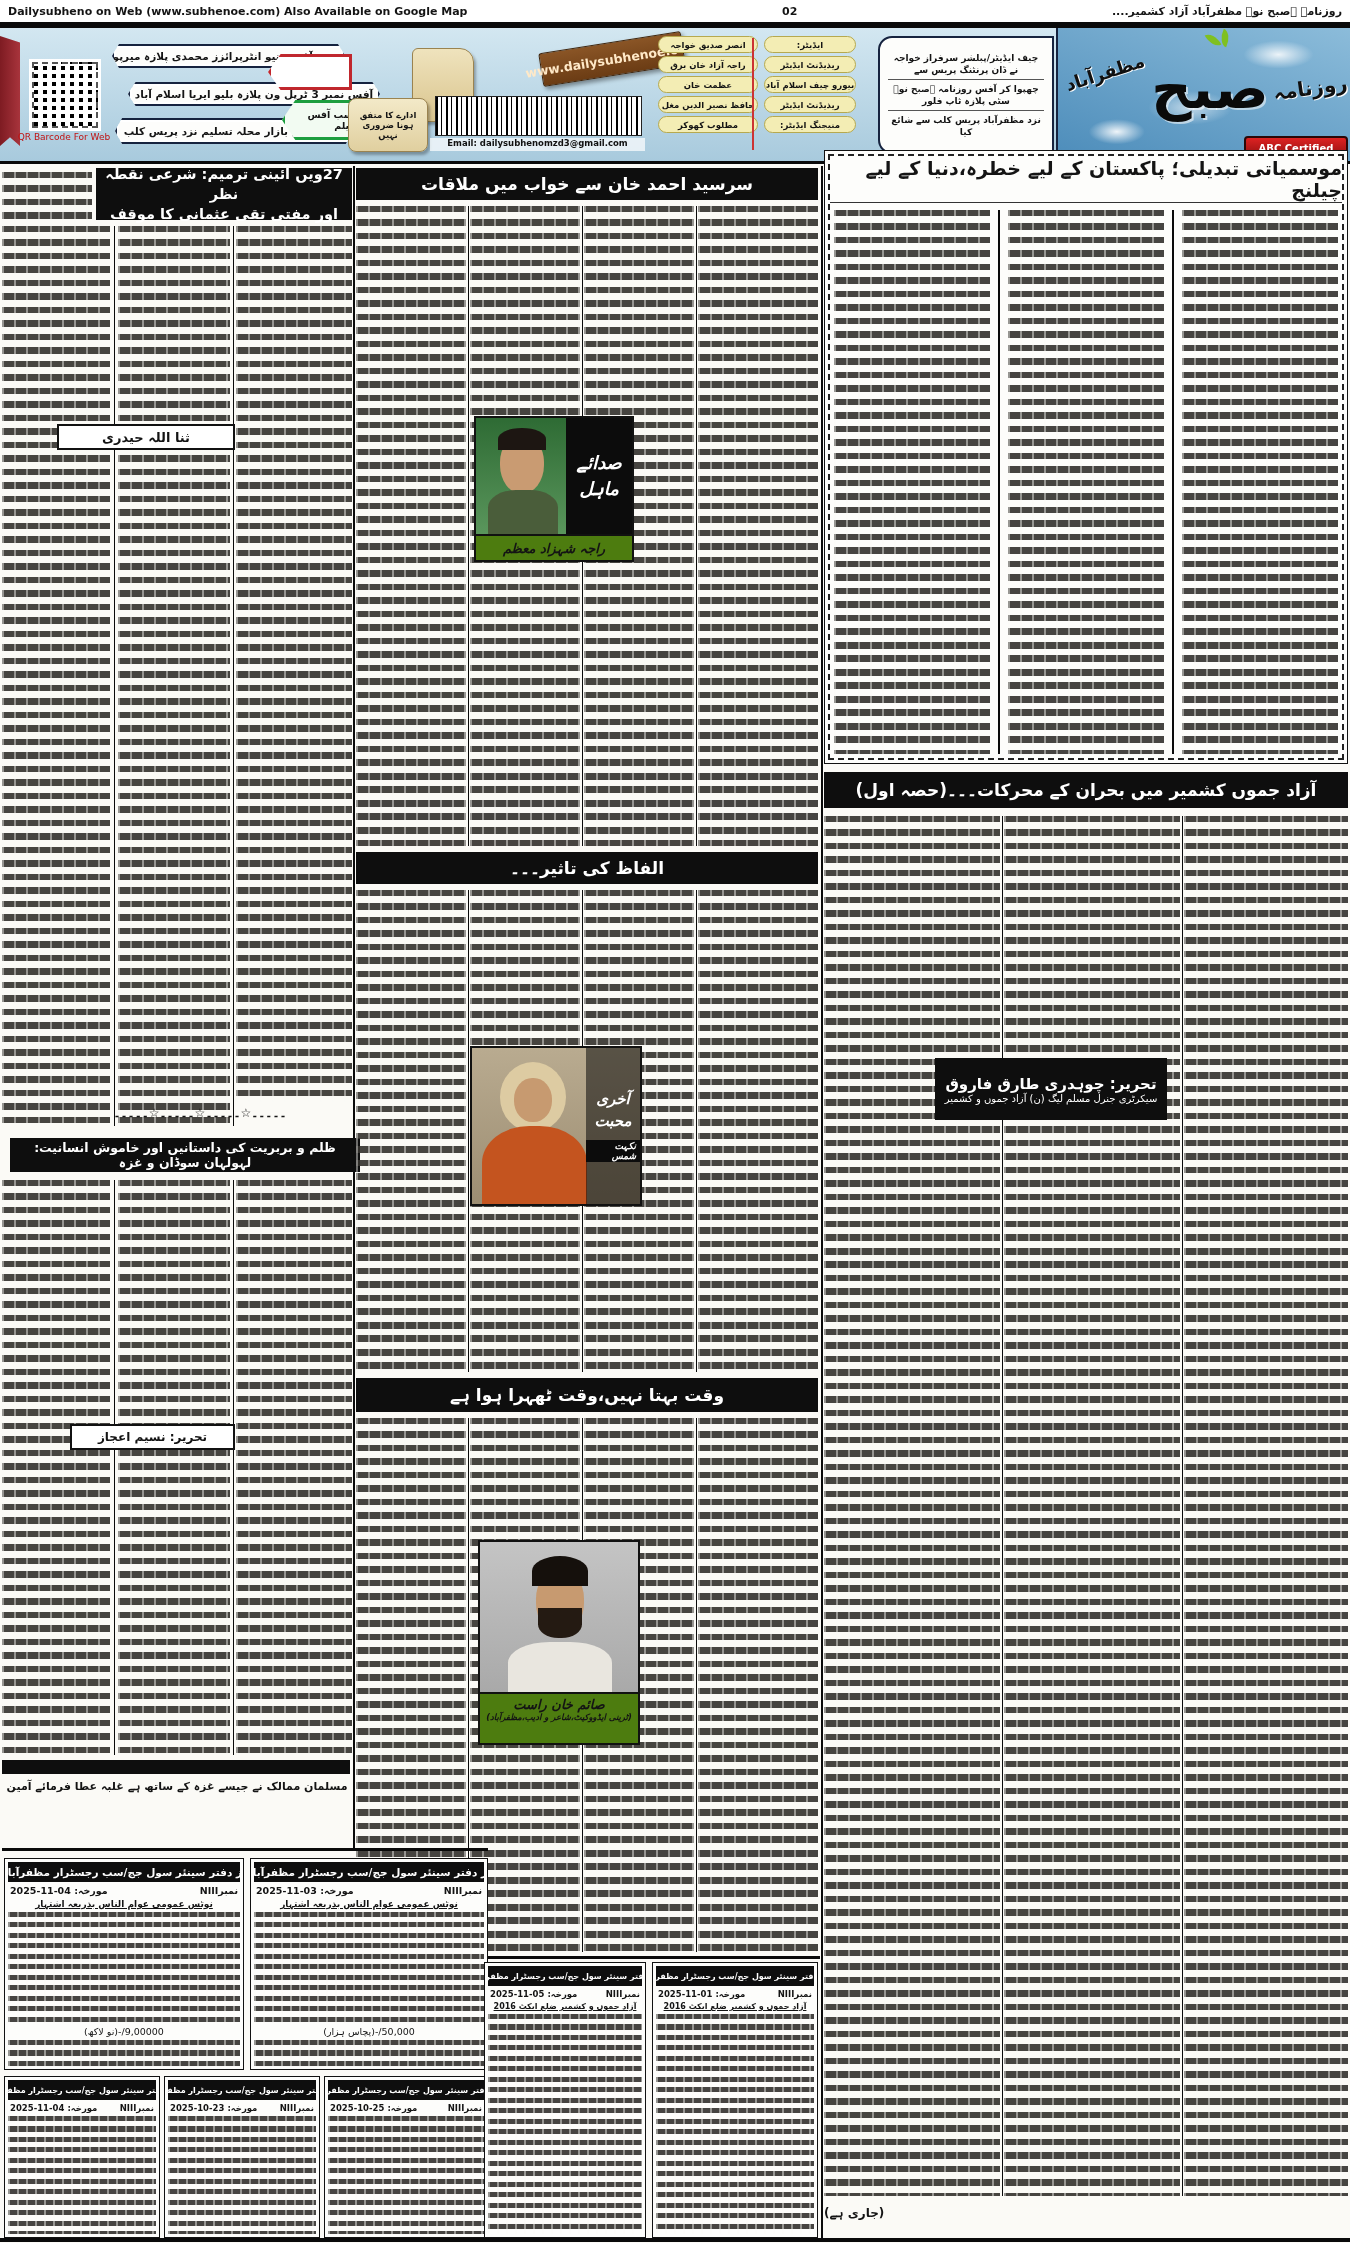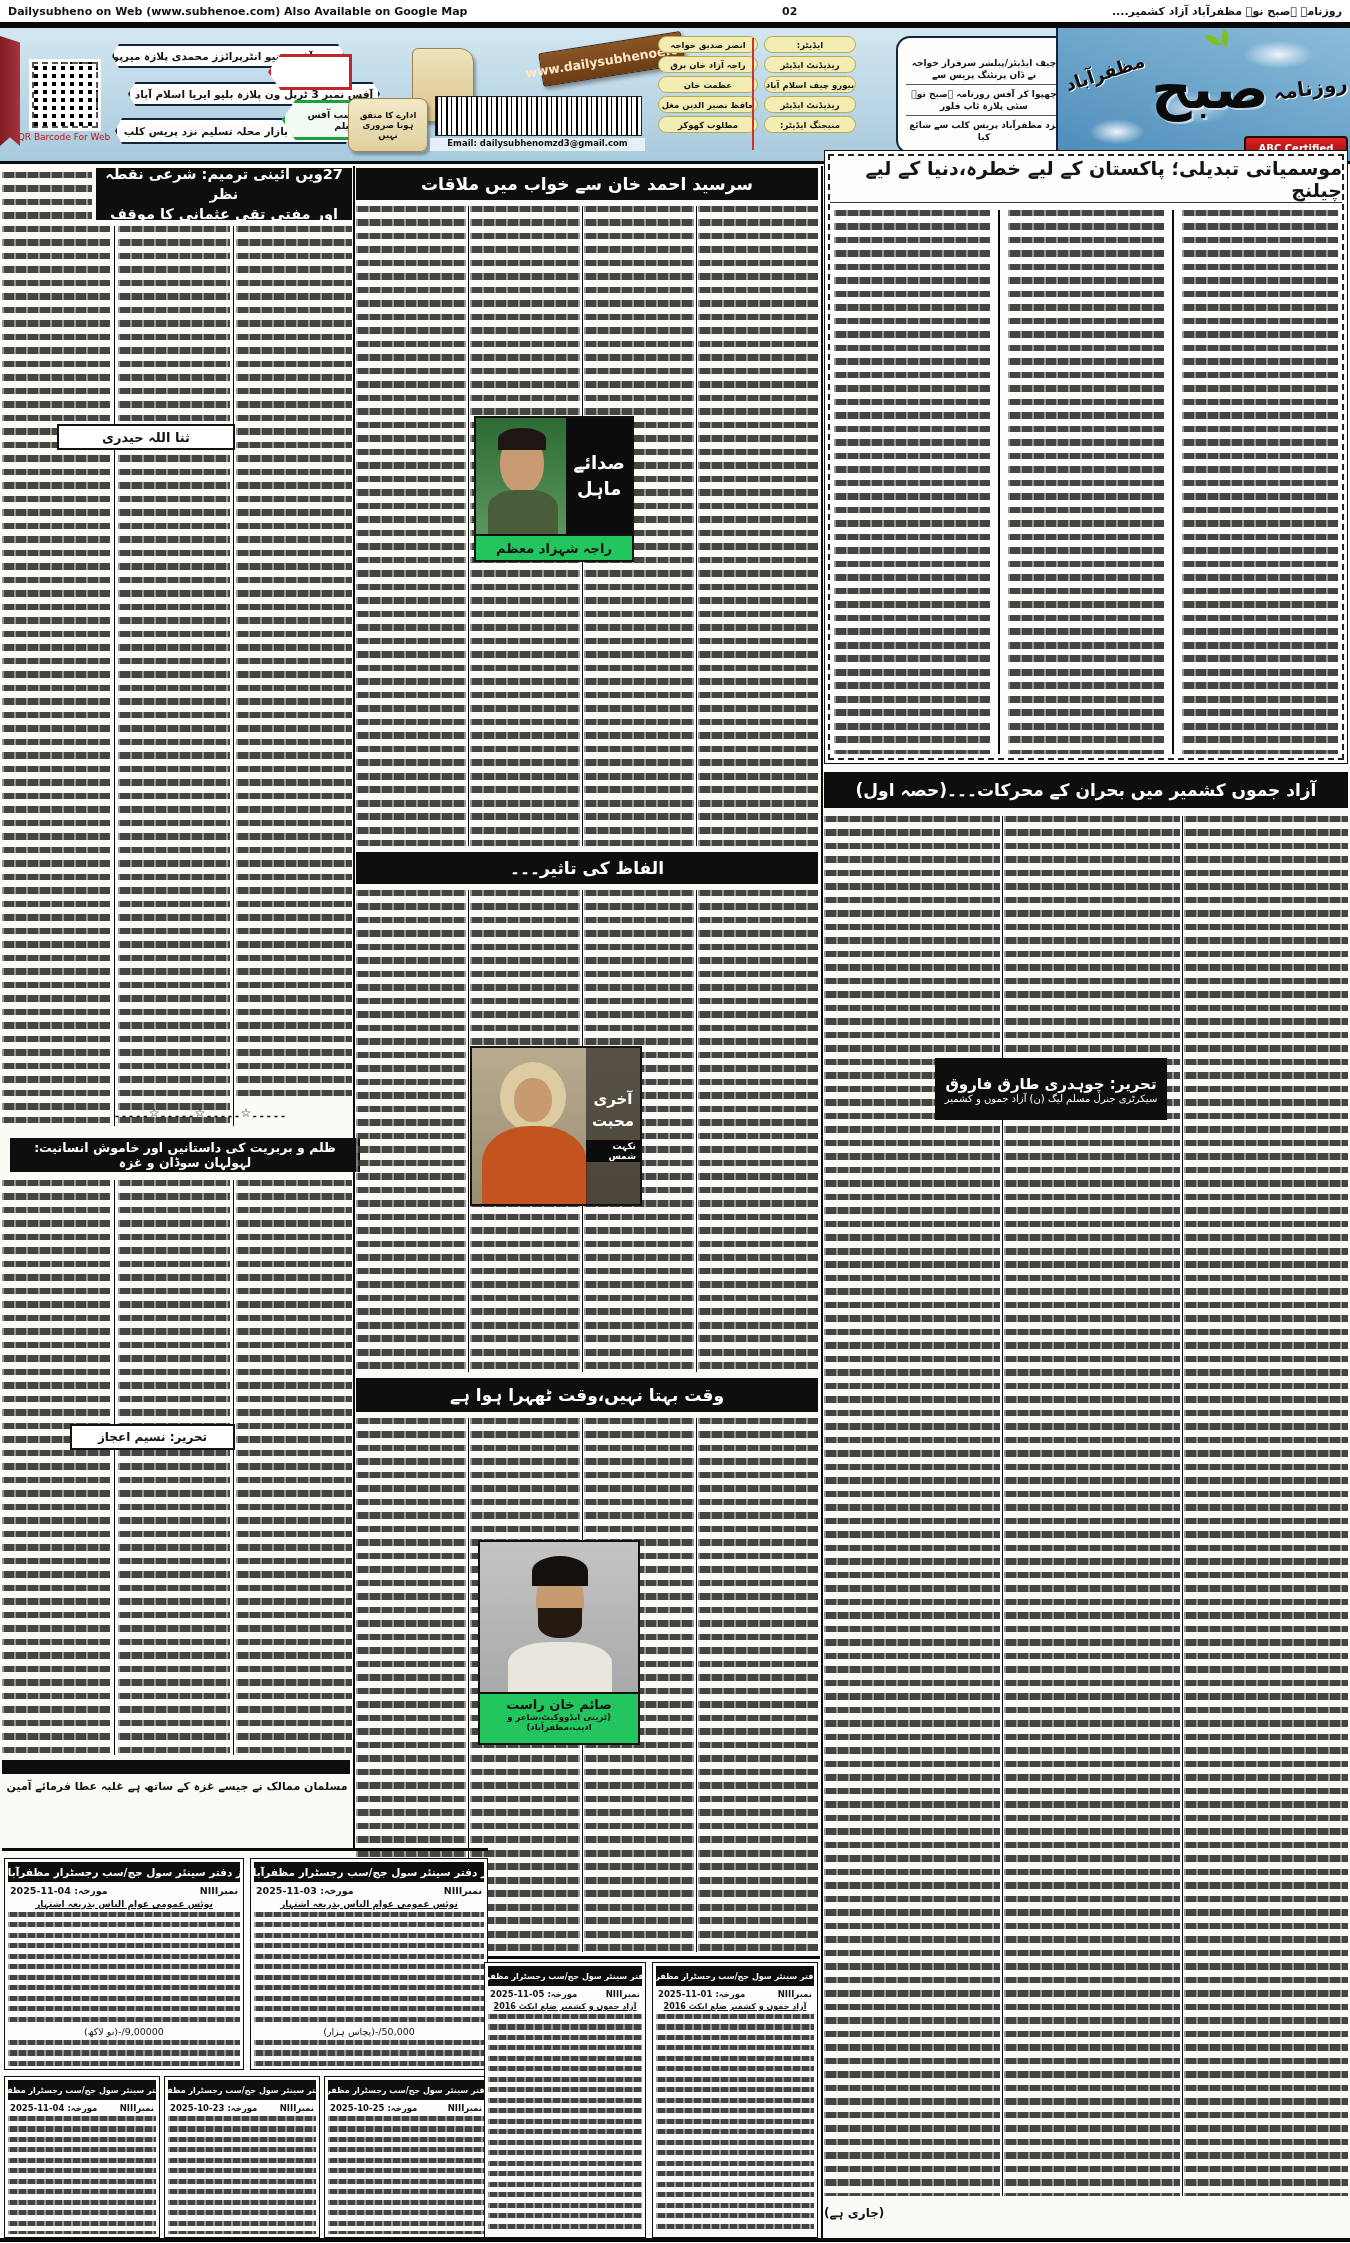--- a/index.html
+++ b/index.html
@@ -25,21 +25,21 @@
   .scrollnote{background:linear-gradient(180deg,#f3e9c8,#e0cf9f);border:1px solid #9a8350;border-radius:8px;box-shadow:2px 3px 3px rgba(0,0,0,.3);display:flex;align-items:center;justify-content:center;font-size:8.5px;font-weight:bold;direction:rtl;text-align:center;padding:3px;box-sizing:border-box;}
   .barcode{background:repeating-linear-gradient(90deg,#000 0 2px,#fff 2px 5px,#000 5px 6px,#fff 6px 10px);border:1px solid #222;}
   .email{font-size:8.5px;font-weight:bold;color:#111;background:rgba(255,255,255,.7);text-align:center;}
   .webribbon{background:linear-gradient(180deg,#8a5526,#6b3c14);color:#ffe9c8;font-weight:bold;font-size:12.5px;display:flex;align-items:center;justify-content:center;transform:rotate(-9deg);border:1px solid #3f240b;border-radius:3px;box-shadow:2px 3px 4px rgba(0,0,0,.4);}
   .staff{display:flex;flex-direction:column;gap:3px;}
   .staffrow{display:flex;gap:6px;direction:rtl;}
   .pill{background:#f3edb4;border:1px solid #b6a94f;border-radius:9px;font-size:8.5px;font-weight:bold;display:flex;align-items:center;justify-content:center;height:17px;direction:rtl;white-space:nowrap;overflow:hidden;padding:0 5px;box-sizing:border-box;}
   .pill.role{width:92px;}
   .pill.name{width:100px;}
   .staffdiv{position:absolute;left:104px;top:2px;width:2px;height:112px;background:#c33;}
-  .decl{background:#fdfdfb;border:2px solid #16233f;border-radius:14px 0 0 14px;padding:16px 8px;box-sizing:border-box;display:flex;flex-direction:column;justify-content:flex-start;direction:rtl;margin-left:18px;}
+  .decl{background:#fdfdfb;border:2px solid #16233f;border-radius:14px 0 0 14px;padding:16px 8px;box-sizing:border-box;display:flex;flex-direction:column;justify-content:center;direction:rtl;}
   .decl .dline{font-size:9px;font-weight:bold;text-align:center;border-bottom:1px solid #555;padding:3px 0;line-height:12px;}
   .decl .dline:last-child{border-bottom:none;}
   .logo{background:
       radial-gradient(40px 18px at 20% 78%,rgba(255,255,255,.9),rgba(255,255,255,0) 70%),
       radial-gradient(50px 20px at 75% 20%,rgba(255,255,255,.85),rgba(255,255,255,0) 70%),
       radial-gradient(60px 24px at 45% 60%,rgba(255,255,255,.6),rgba(255,255,255,0) 70%),
       linear-gradient(200deg,#8cbcda,#4c8cba);
       border-left:2px solid #16233f;overflow:hidden;}
   .logo .big{position:absolute;left:72px;top:6px;width:160px;text-align:center;font-size:56px;font-weight:bold;color:#0a0a0a;line-height:110px;text-shadow:2px 2px 0 rgba(255,255,255,.55);direction:rtl;}
   .logo .daily{position:absolute;right:4px;top:48px;font-size:20px;font-weight:bold;color:#101010;transform:rotate(-8deg);text-shadow:1px 1px 0 #fff;direction:rtl;}
@@ -59,21 +59,21 @@
       repeating-linear-gradient(180deg,#33312d 0 6.5px,rgba(0,0,0,0) 6.5px 13.5px);
       opacity:.9;}
   .tx.small{background-image:
       repeating-linear-gradient(90deg,rgba(251,250,246,.45) 0 2px,rgba(251,250,246,0) 2px 9px),
       repeating-linear-gradient(180deg,#33312d 0 5px,rgba(0,0,0,0) 5px 10.5px);}
   .cols{display:flex;direction:rtl;}
   
   .minibox{background:#fdfdfb;border:2px solid #111;display:flex;align-items:center;justify-content:center;font-weight:bold;direction:rtl;box-sizing:border-box;}
   .sep{font-size:12px;font-weight:bold;text-align:center;direction:rtl;letter-spacing:1px;}
   
-  .photobox{border:2.5px solid #111;background:#22c55e;box-sizing:border-box;z-index:3;}
+  .photobox{border:2.5px solid #111;background:#4d7c0f;box-sizing:border-box;z-index:3;font-style:italic;}
   .cap{font-weight:bold;text-align:center;direction:rtl;}
   
   .ad{border:1.5px solid #111;background:#fdfdfb;box-sizing:border-box;padding:3px;display:flex;flex-direction:column;gap:3px;z-index:2;}
   .ad .ahead{background:#0e0e0e;color:#fff;font-size:10.5px;font-weight:bold;display:flex;align-items:center;justify-content:center;height:20px;direction:rtl;white-space:nowrap;overflow:hidden;}
   .ad .ameta{display:flex;justify-content:space-between;direction:rtl;font-size:9.5px;font-weight:bold;padding:0 2px;}
   .ad .anotice{font-size:9px;font-weight:bold;text-align:center;direction:rtl;text-decoration:underline;}
   .ad .aamount{font-size:9.5px;font-weight:normal;text-align:center;direction:rtl;}
   .ad .abody{flex:1;}
   .byline-black{background:#0e0e0e;color:#fff;display:flex;flex-direction:column;align-items:center;justify-content:center;direction:rtl;z-index:3;}
 </style>

